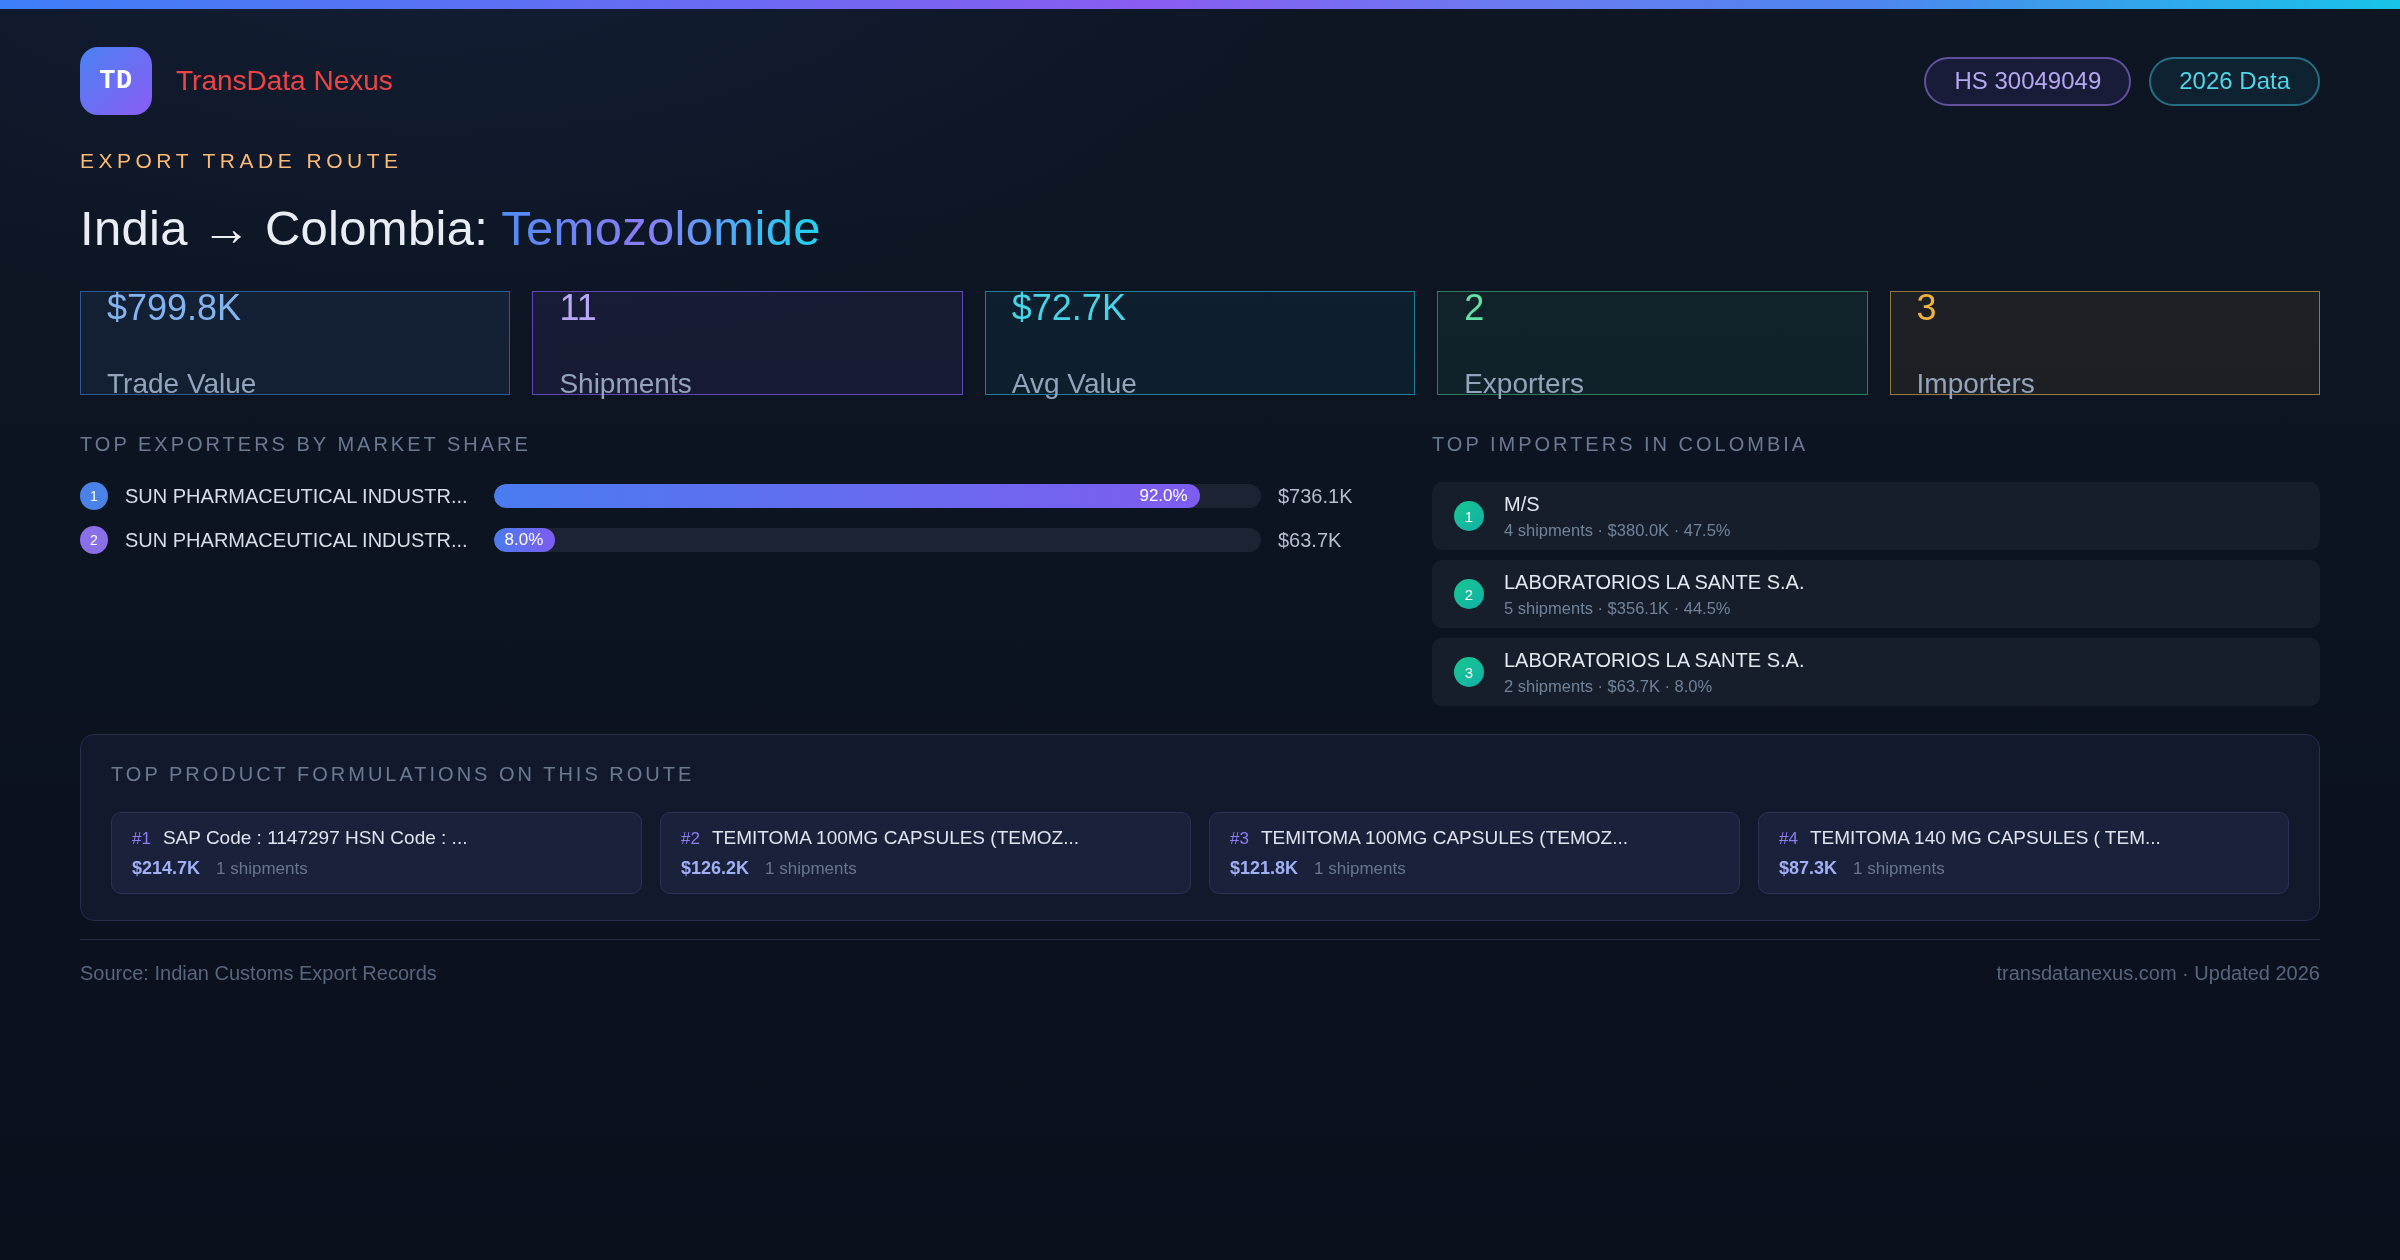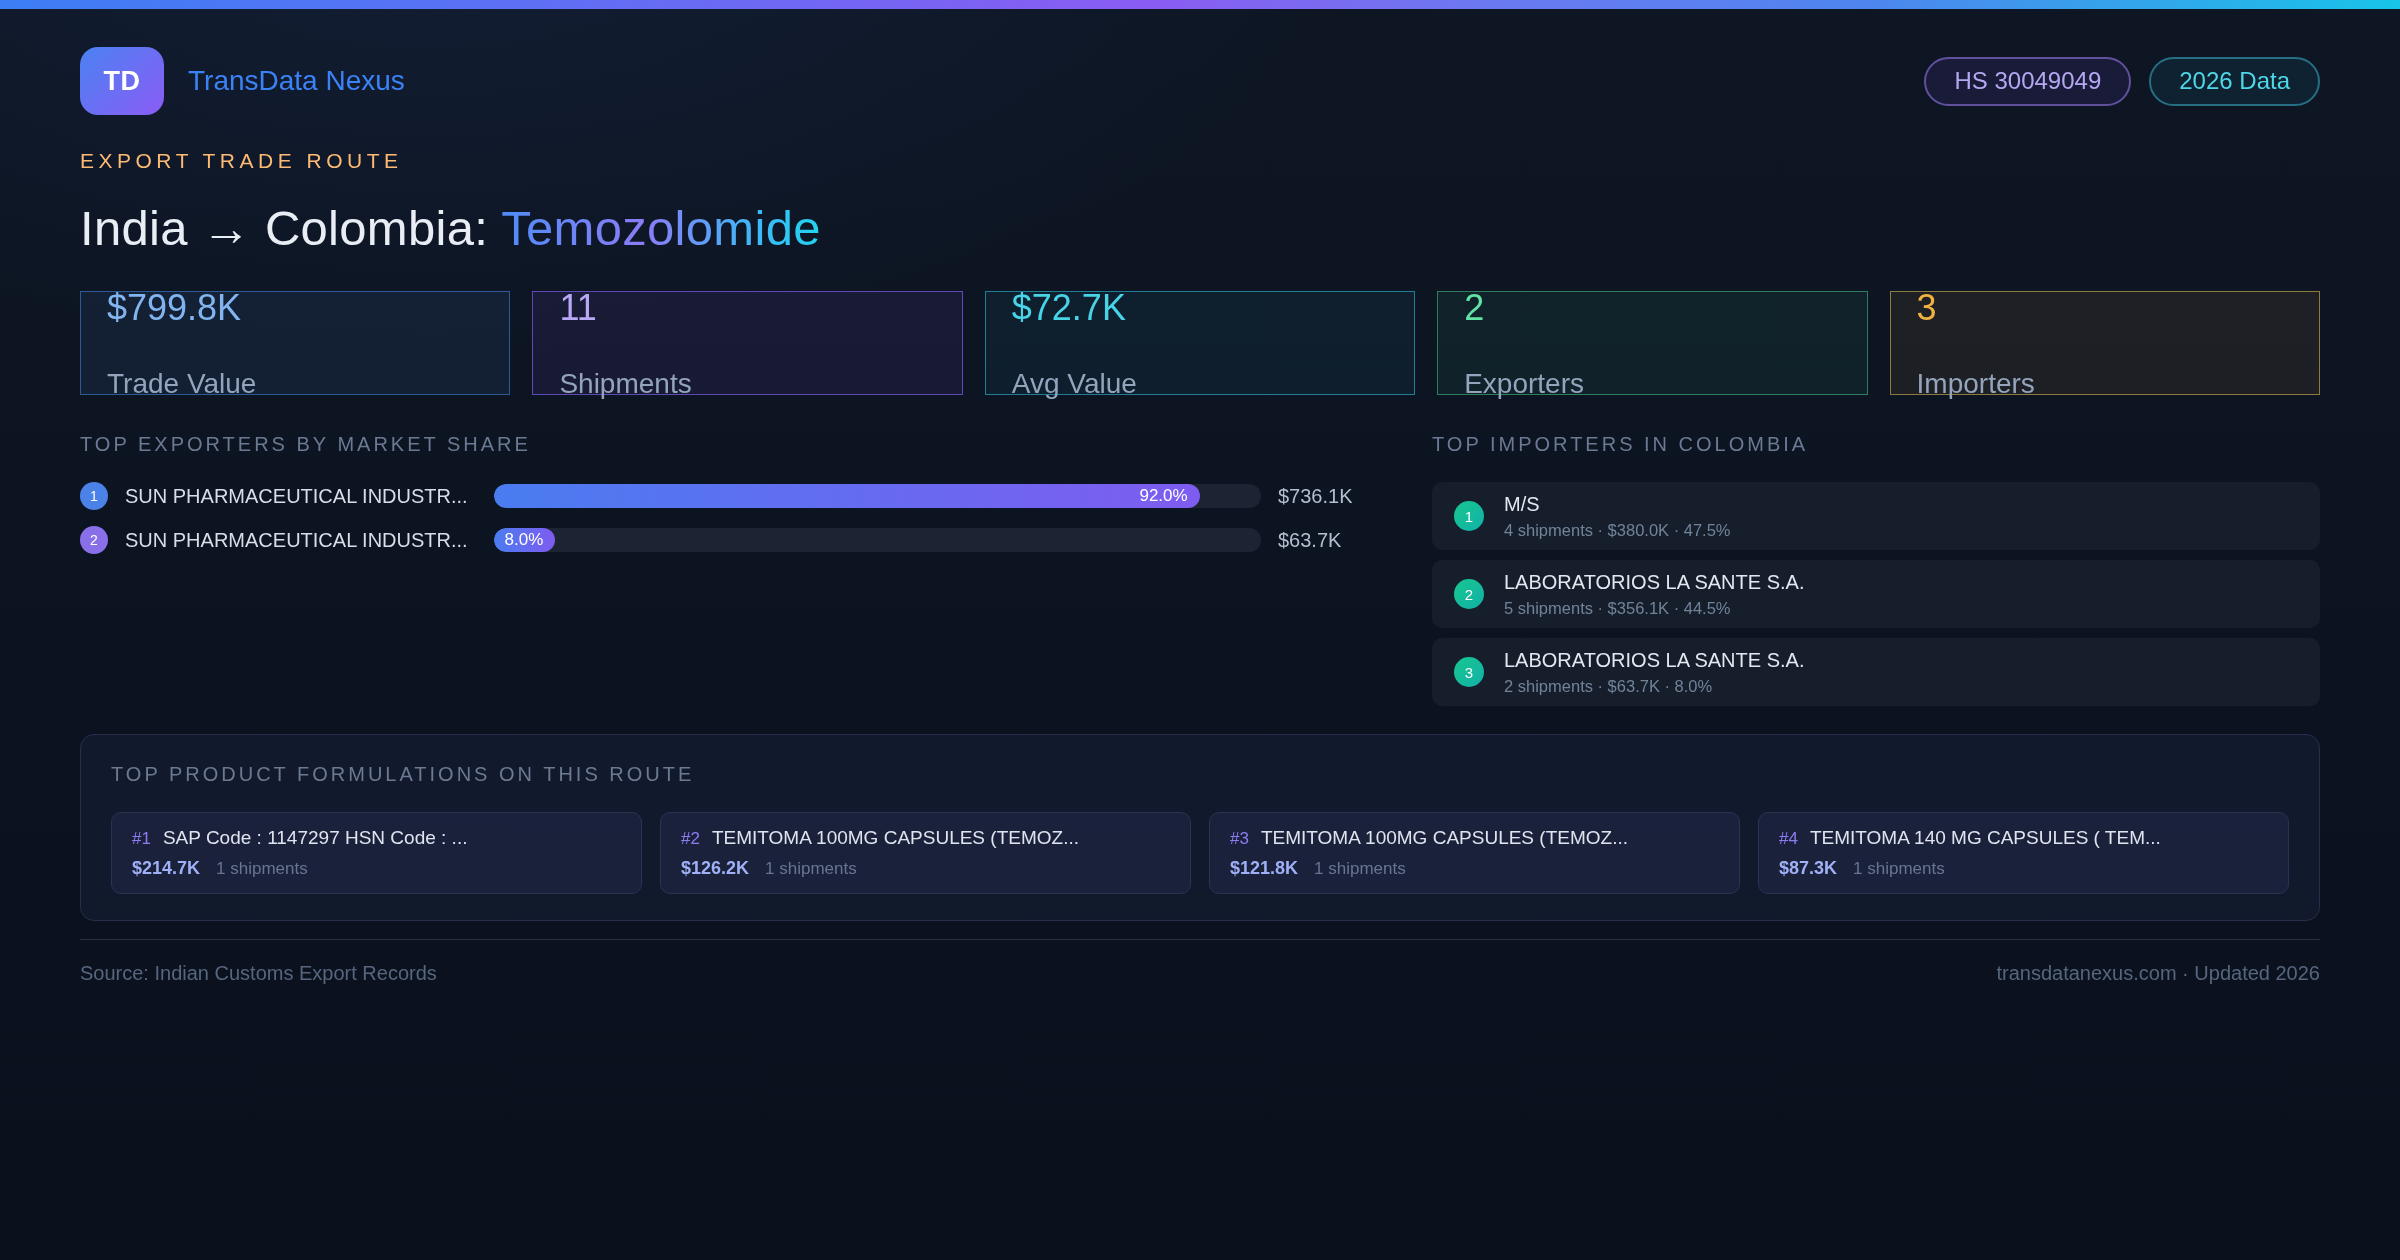--- a/index.html
+++ b/index.html
@@ -11,23 +11,23 @@
       linear-gradient(180deg, #0e1624 0%, #0c1320 55%, #0a101c 100%);
     background-color:#0b111d;
     color:#d6dde8;
   }
   .accent-bar { height:9px; background:linear-gradient(90deg,#3d7ef5 0%, #6a6af4 30%, #8a5cf2 48%, #6b79f0 62%, #4e86ee 78%, #18c4e8 100%); }
   .page { padding:38px 80px 0; }
 
   
   .header { display:flex; align-items:center; justify-content:space-between; margin-bottom:34px; }
   .brand-wrap { display:flex; align-items:center; gap:24px; }
-  .logo { width:84px; height:68px; border-radius:18px; background:linear-gradient(135deg,#4b82f2 0%, #8a5cf5 100%);
-          display:flex; align-items:center; justify-content:center; color:#fff; font-size:27px; font-weight:700; letter-spacing:0.5px; }
-  .brand-name { font-size:28px; color:#3b82f6; }
+  .logo { width:72px; height:68px; border-radius:18px; background:linear-gradient(135deg,#4b82f2 0%, #8a5cf5 100%);
+          display:flex; align-items:center; justify-content:center; color:#fff; font-size:27px; font-weight:700; letter-spacing:0.5px;font-family:Liberation Mono, monospace; }
+  .brand-name { font-size:28px; color:#ef4444; }
   .pills { display:flex; gap:18px; }
   .pill { height:49px; border-radius:26px; padding:0 28px; display:flex; align-items:center; font-size:24px; border:2px solid; }
   .pill-hs { color:#b5a7f2; border-color:#61509c; background:rgba(124,92,246,0.10); }
   .pill-year { color:#4fd6e8; border-color:#256e83; background:rgba(34,200,232,0.07); }
 
   
   .eyebrow { font-size:21px; letter-spacing:4.5px; color:#fdba74; margin-bottom:27px; }
   .title { font-size:49px; font-weight:400; color:#e9eef5; margin-bottom:35px; letter-spacing:0.3px; }
   .title .drug { background:linear-gradient(90deg,#4f8df7 0%, #8b7cf6 45%, #38bdf8 82%, #22d3ee 100%);
                  -webkit-background-clip:text; background-clip:text; color:transparent; }

